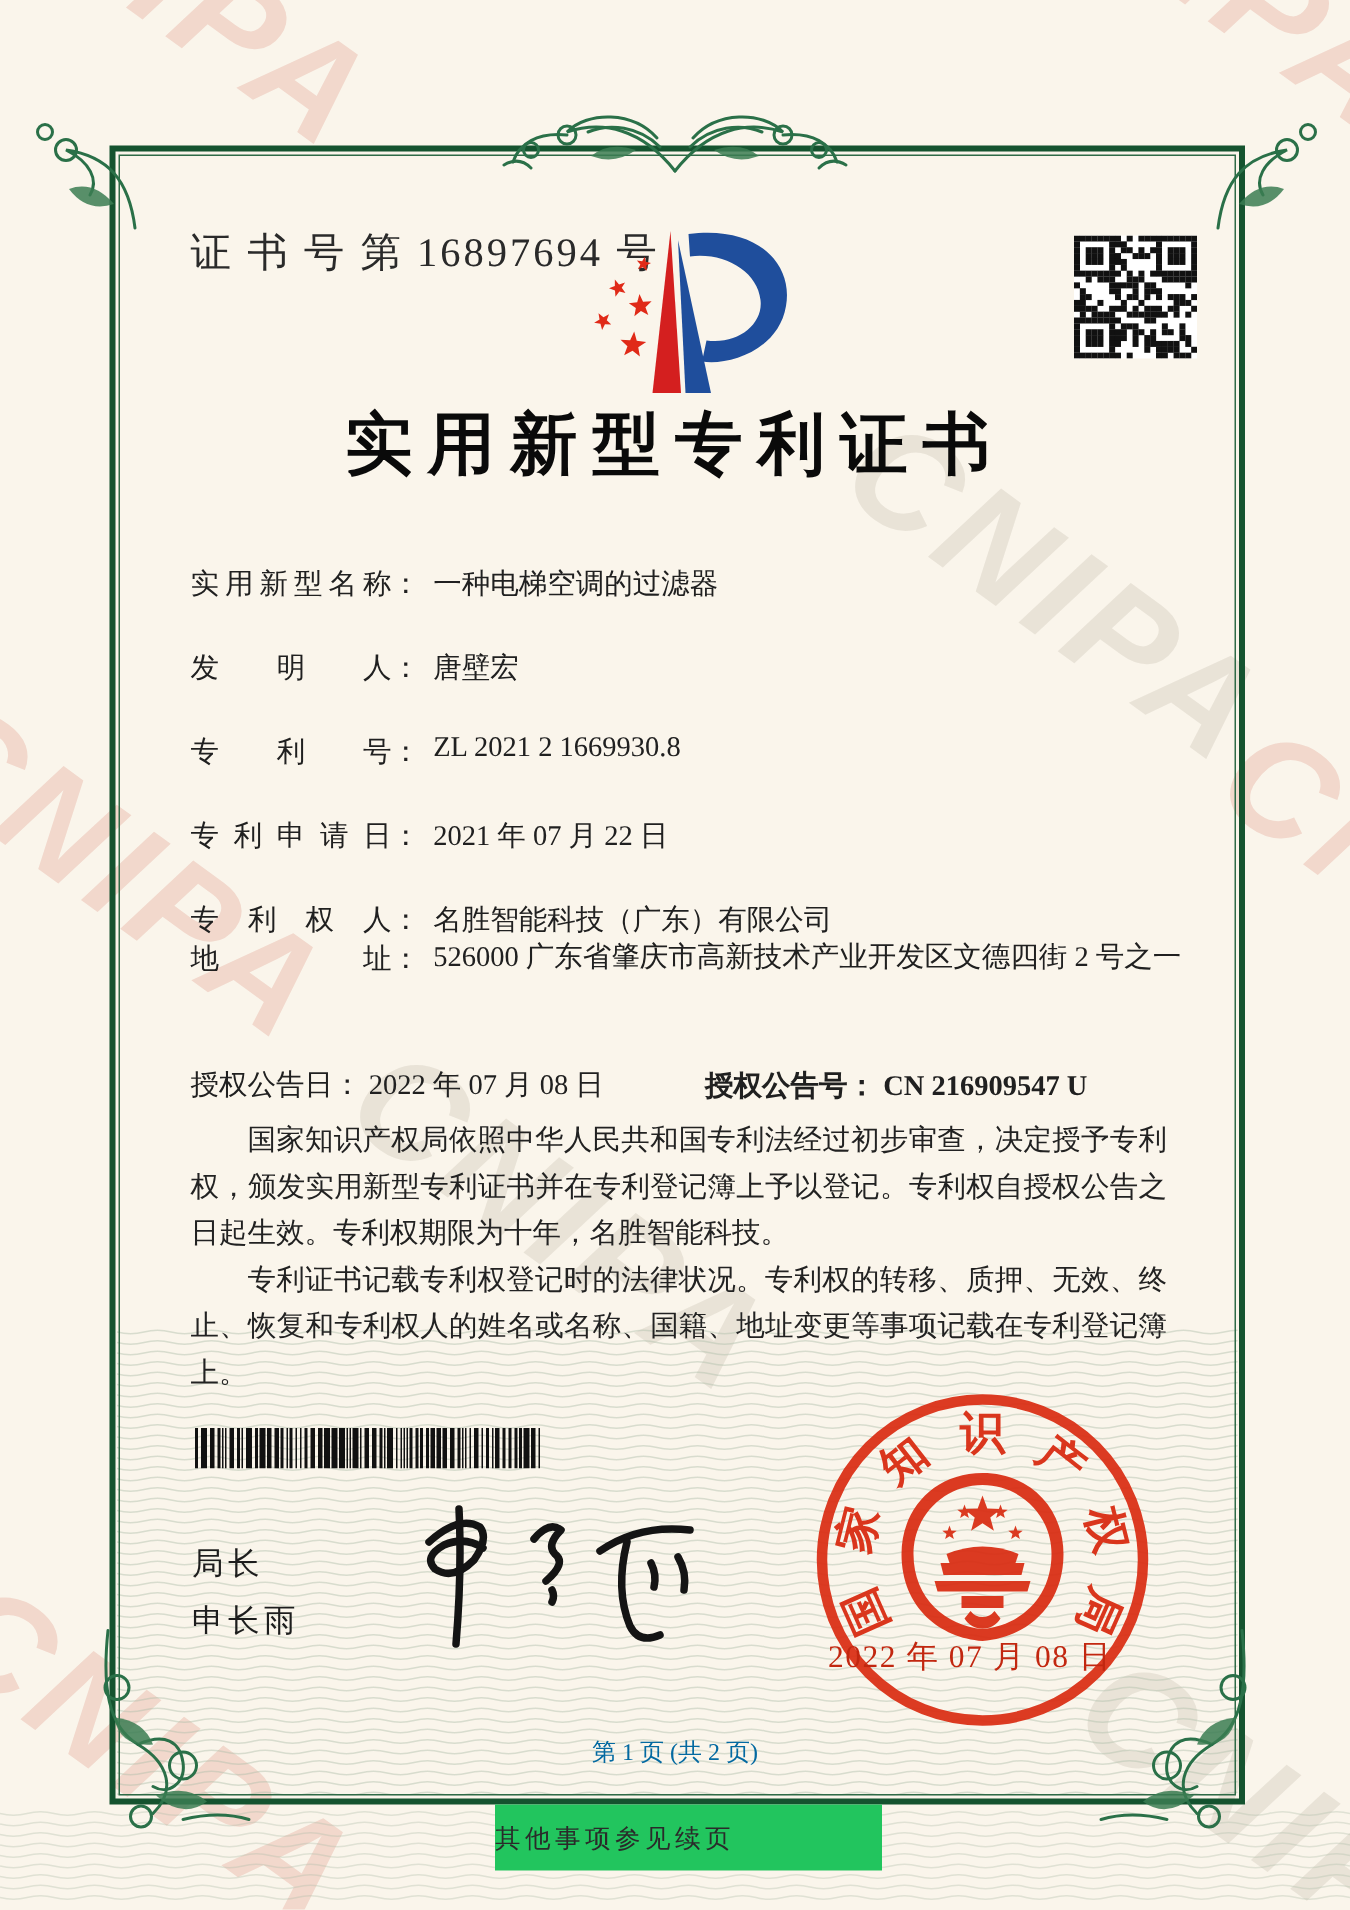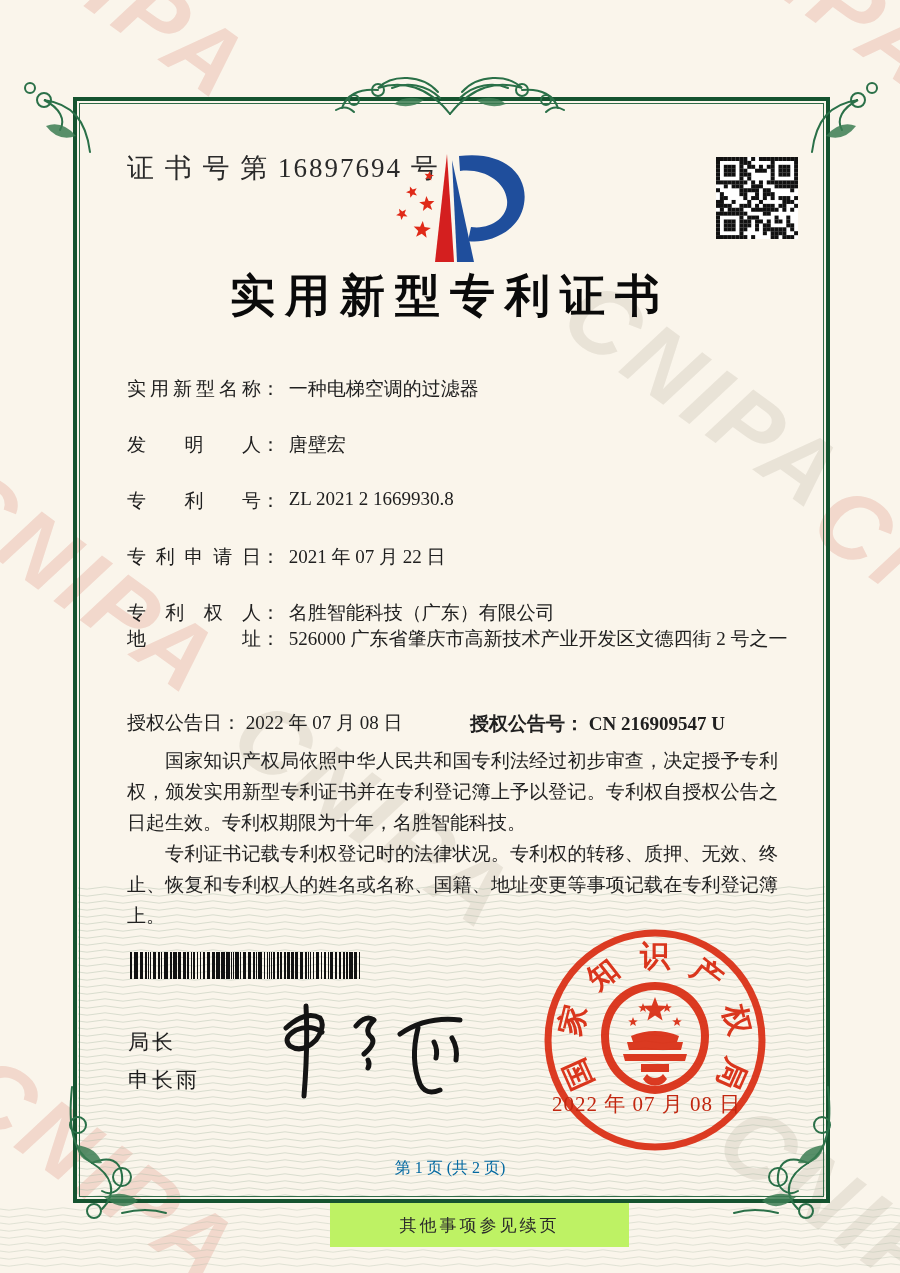--- a/index.html
+++ b/index.html
@@ -57,22 +57,22 @@
   .seal{position:absolute;left:540px;top:925px;width:230px;height:230px;z-index:3;}
   .seal svg{position:absolute;left:0;top:0;}
   .seal-char{position:absolute;font-family:"Liberation Sans","DejaVu Sans",sans-serif;
              font-weight:700;font-size:30px;color:#d92c12;width:30px;height:30px;
              text-align:center;line-height:30px;opacity:.95;}
   .seal-date{position:absolute;left:552px;top:1090px;width:230px;font-size:21px;color:#c22710;
              letter-spacing:1px;z-index:4;white-space:nowrap;}
 
   .page-footer{position:absolute;left:0;top:1158px;width:900px;text-align:center;font-size:16px;color:#0369a1;}
 
-  .cont-box{position:absolute;left:330px;top:1203px;width:299px;height:44px;background:#bef264;
-            z-index:4;display:flex;align-items:center;justify-content:center;}
+  .cont-box{position:absolute;left:330px;top:1203px;width:258px;height:44px;background:#22c55e;
+            z-index:4;display:flex;align-items:center;}
   .cont-note{font-size:17px;letter-spacing:3px;color:#2a2a2a;}
 </style>
 </head>
 <body>
 
 <div class="page">
 
   <div class="wm pink" style="left:-50px;top:-70px">CNIPA</div>
   <div class="wm pink" style="left:645px;top:-80px">CNIPA</div>
   <div class="wm pink" style="left:-80px;top:525px">CNIPA</div>

